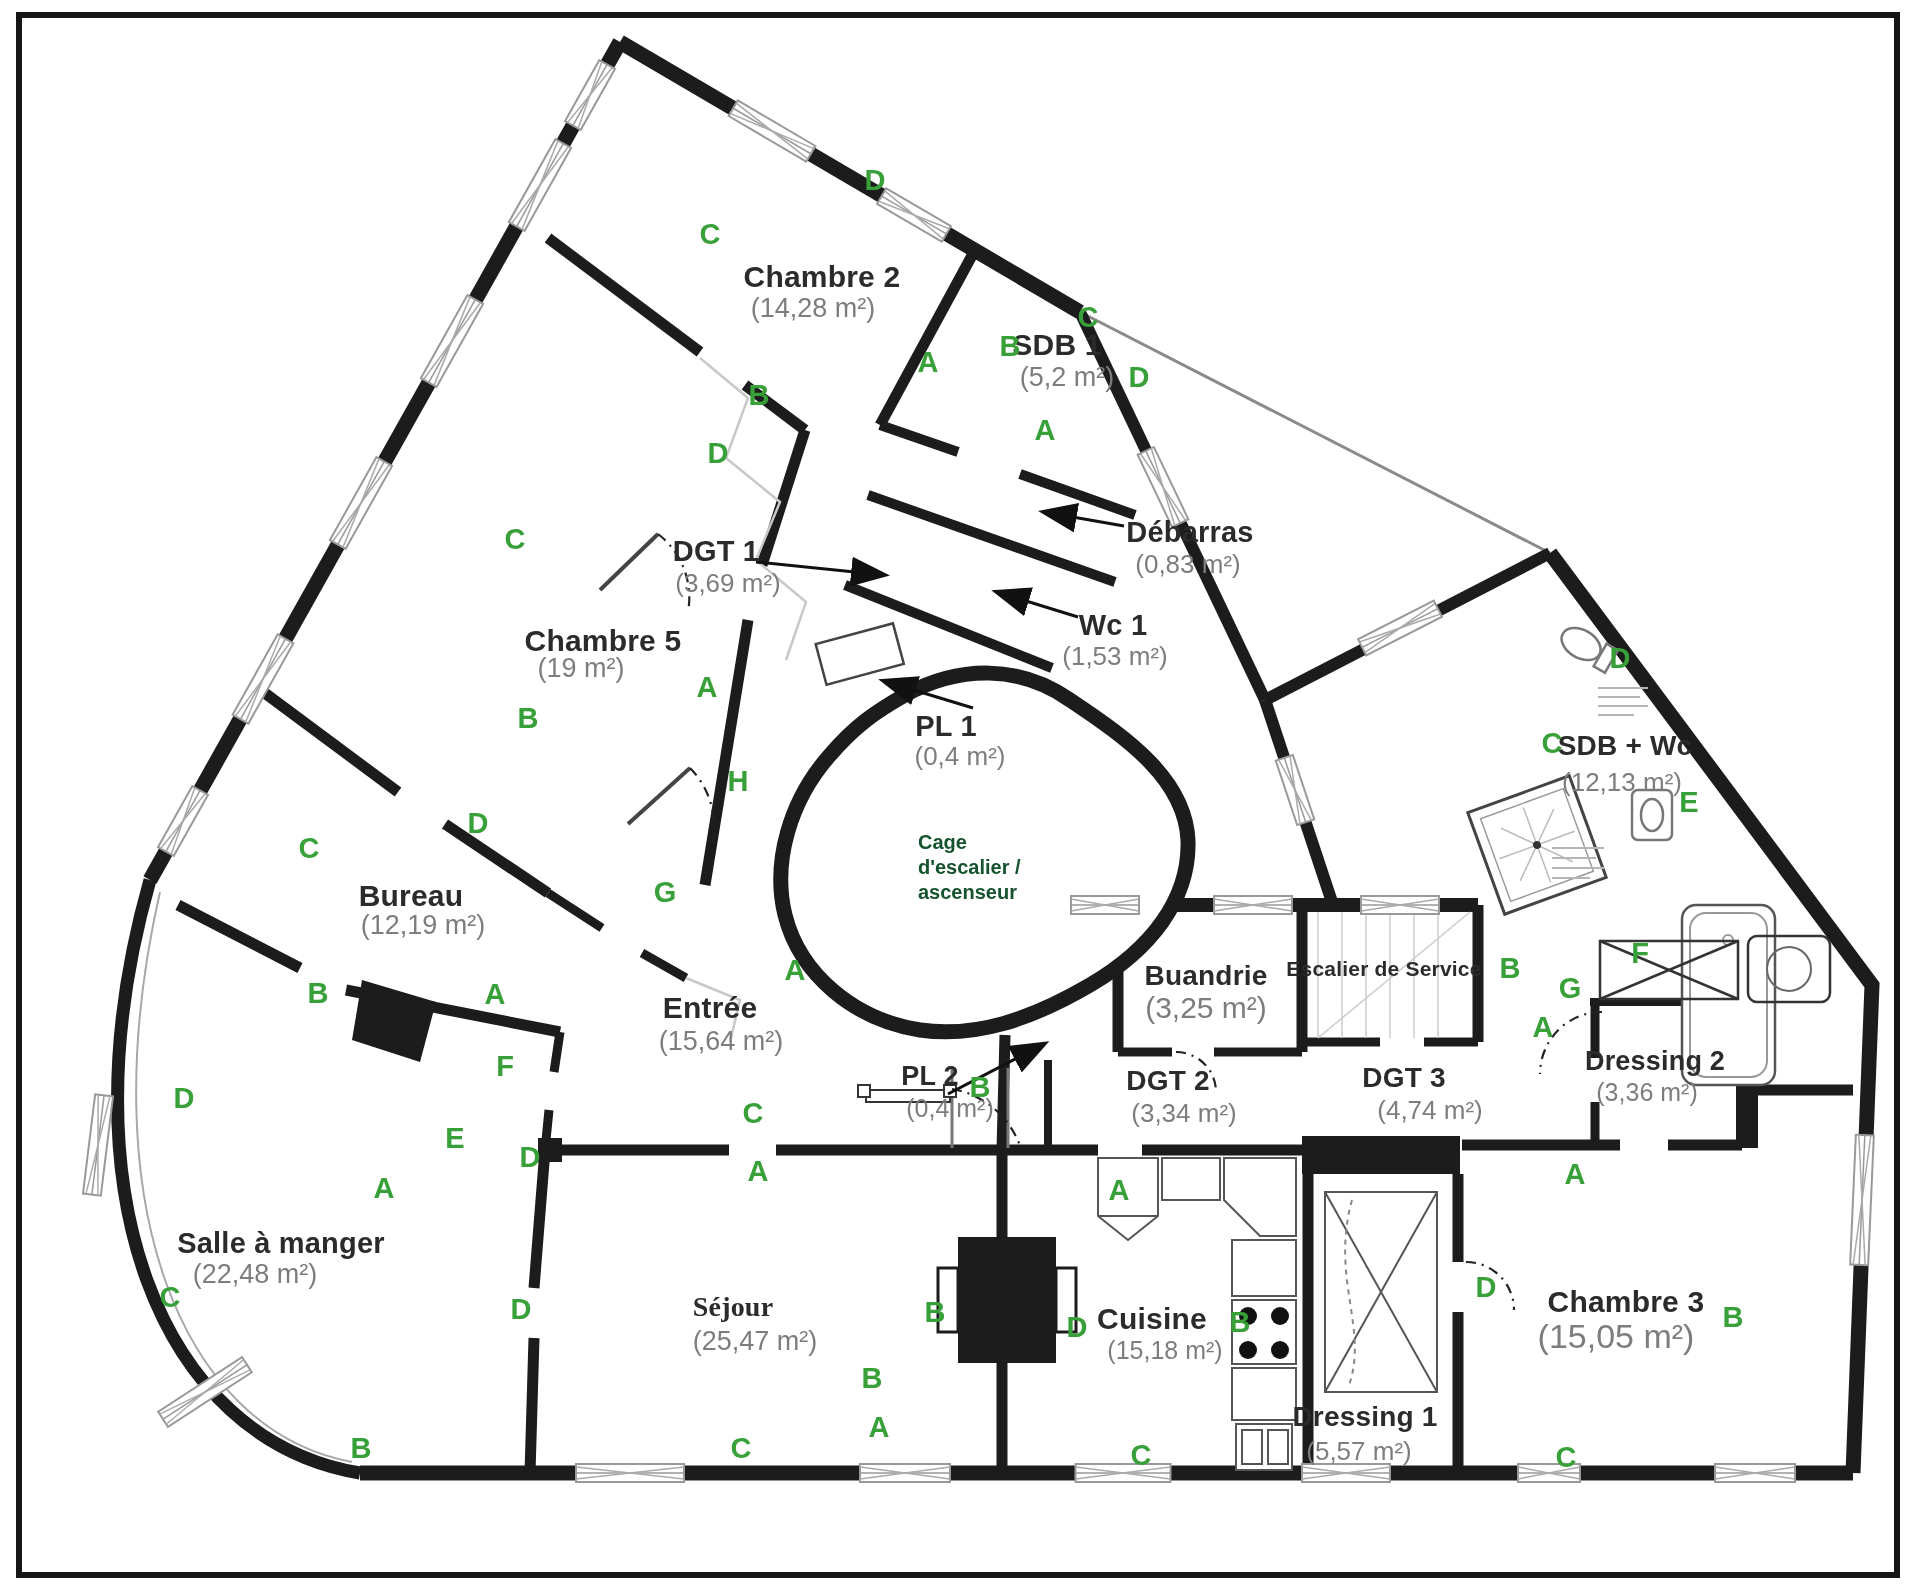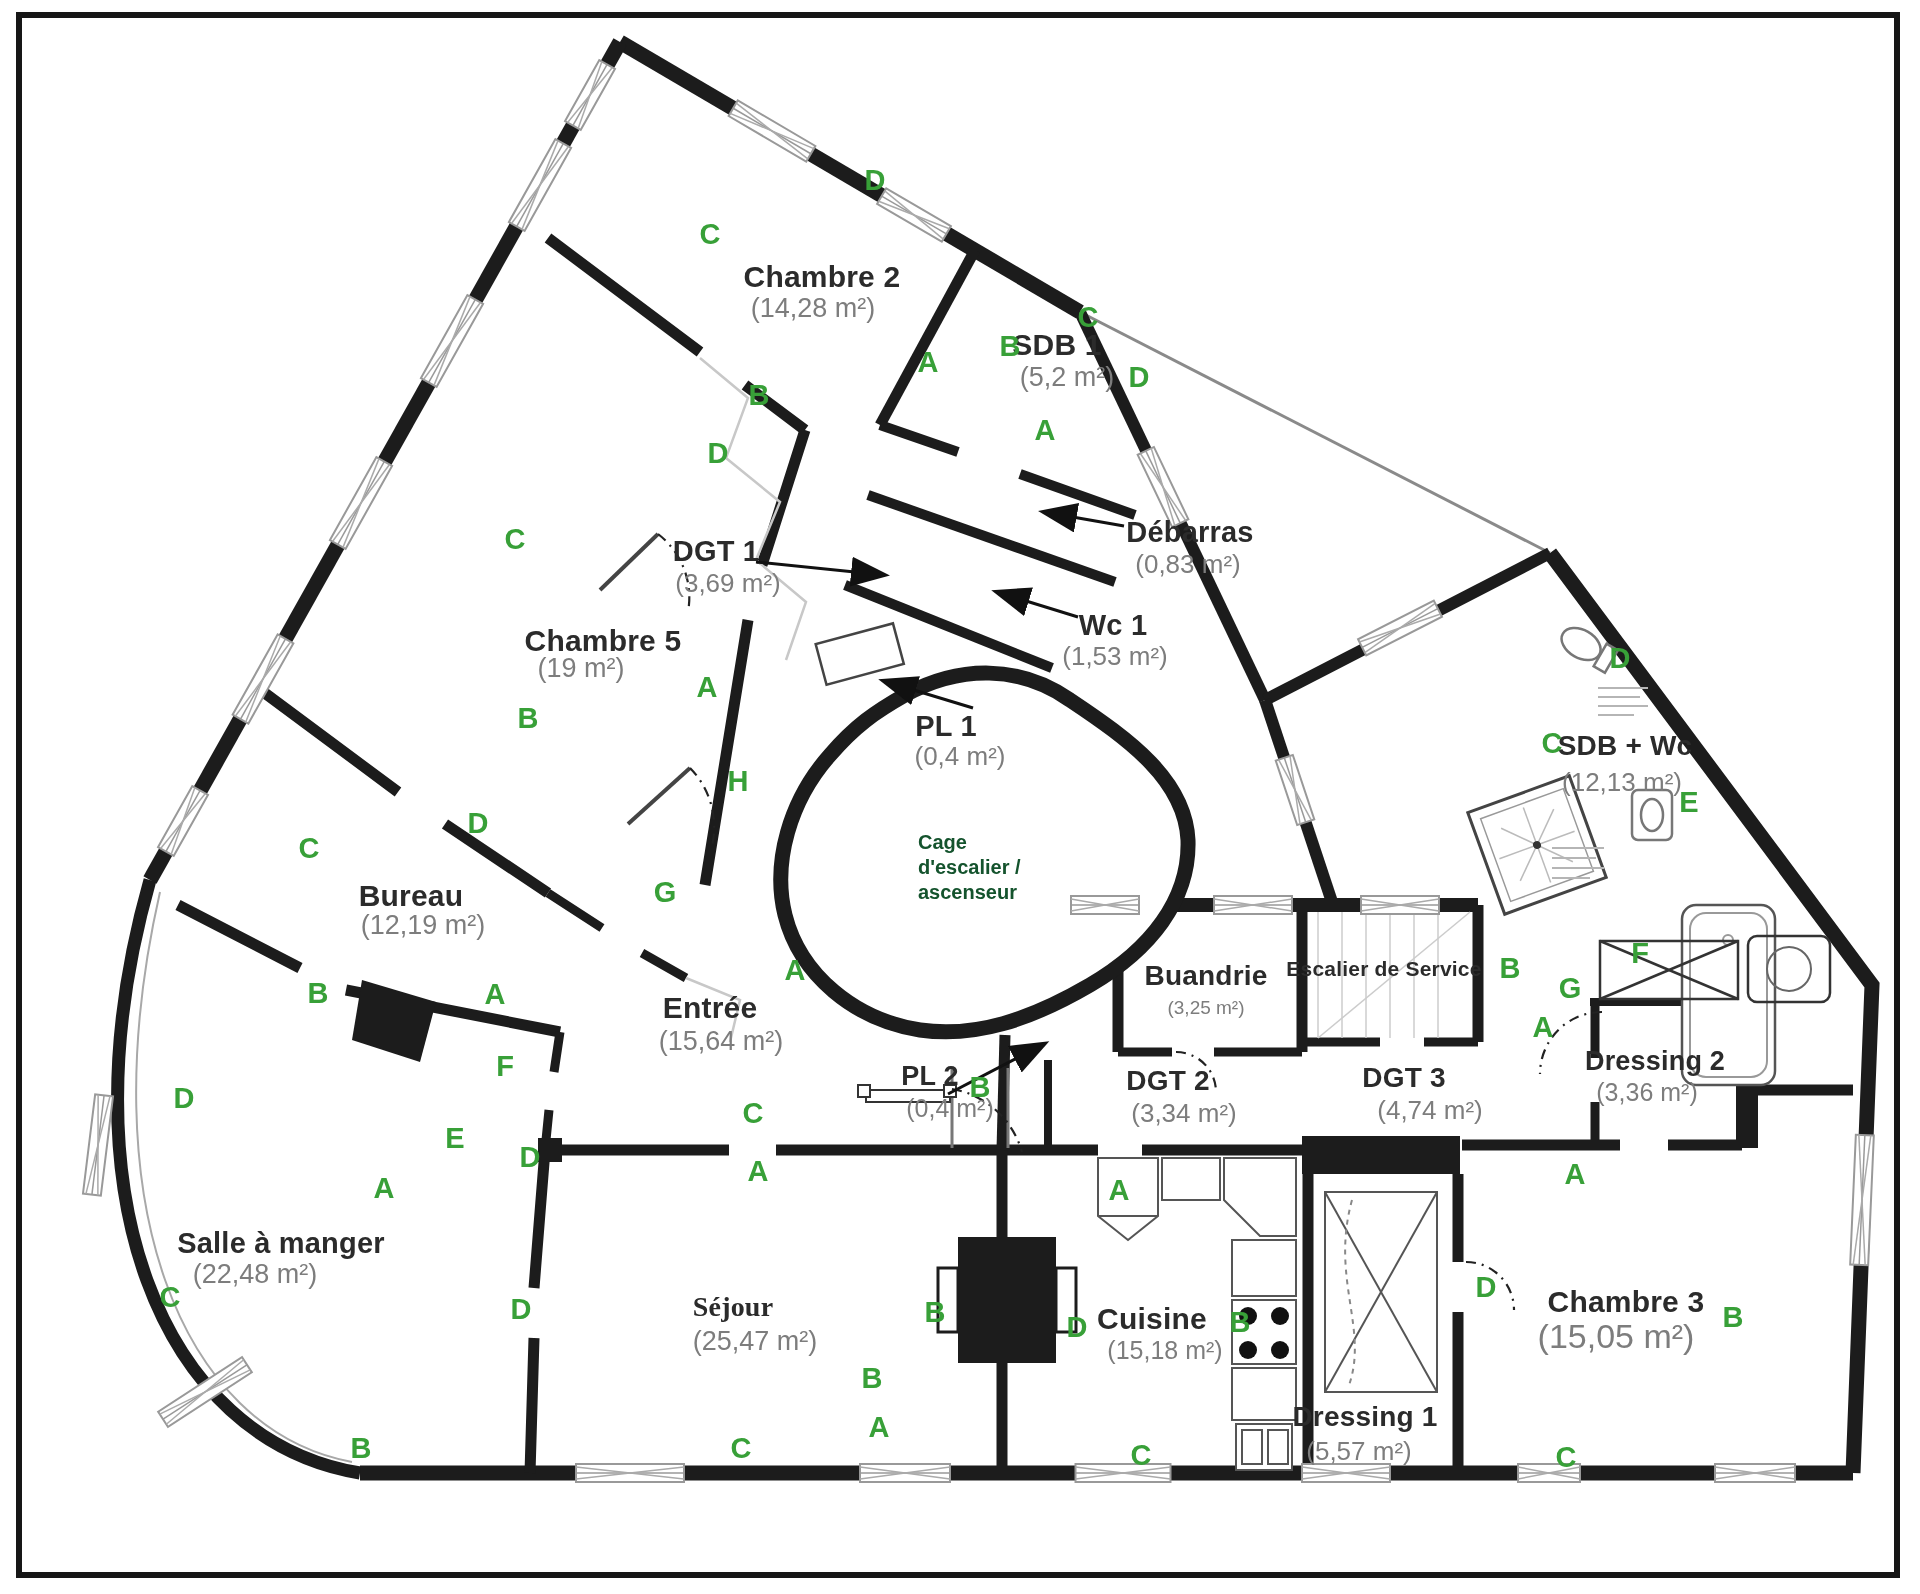--- a/index.html
+++ b/index.html
@@ -363,21 +363,21 @@
       <span class="room-area" style="left: 1115px; top: 656px; font-size: 26px;">(1,53 m²)</span>
       <span class="room-name" style="left: 716px; top: 551px; font-size: 29px;">DGT 1</span>
       <span class="room-area" style="left: 728px; top: 583px; font-size: 26px;">(3,69 m²)</span>
       <span class="room-name" style="left: 946px; top: 726px; font-size: 29px;">PL 1</span>
       <span class="room-area" style="left: 960px; top: 756px; font-size: 26px;">(0,4 m²)</span>
       <span class="room-name" style="left: 603px; top: 641px; font-size: 30px;">Chambre 5</span>
       <span class="room-area" style="left: 581px; top: 668px; font-size: 27px;">(19 m²)</span>
       <span class="room-name" style="left: 411px; top: 896px; font-size: 30px;">Bureau</span>
       <span class="room-area" style="left: 423px; top: 925px; font-size: 27px;">(12,19 m²)</span>
       <span class="room-name" style="left: 1206px; top: 976px; font-size: 28px;">Buandrie</span>
-      <span class="room-area" style="left: 1206px; top: 1008px; font-size: 19px;">(3,25 m²)</span>
+      <span class="room-area" style="left: 1206px; top: 1008px; font-size: 30px;">(3,25 m²)</span>
       <span class="room-name" style="left: 1384px; top: 969px; font-size: 21px;">Escalier de Service</span>
       <span class="room-name" style="left: 1625px; top: 746px; font-size: 28px;">SDB + Wc</span>
       <span class="room-area" style="left: 1622px; top: 782px; font-size: 26px;">(12,13 m²)</span>
       <span class="room-name" style="left: 1655px; top: 1061px; font-size: 27px;">Dressing 2</span>
       <span class="room-area" style="left: 1647px; top: 1092px; font-size: 25px;">(3,36 m²)</span>
       <span class="room-name" style="left: 710px; top: 1008px; font-size: 30px;">Entrée</span>
       <span class="room-area" style="left: 721px; top: 1041px; font-size: 27px;">(15,64 m²)</span>
       <span class="room-name" style="left: 281px; top: 1243px; font-size: 29px;">Salle à manger</span>
       <span class="room-area" style="left: 255px; top: 1274px; font-size: 27px;">(22,48 m²)</span>
       <span class="room-name" style="left: 733px; top: 1307px; font-size: 28px; font-family: Liberation Serif, serif;">Séjour</span>

